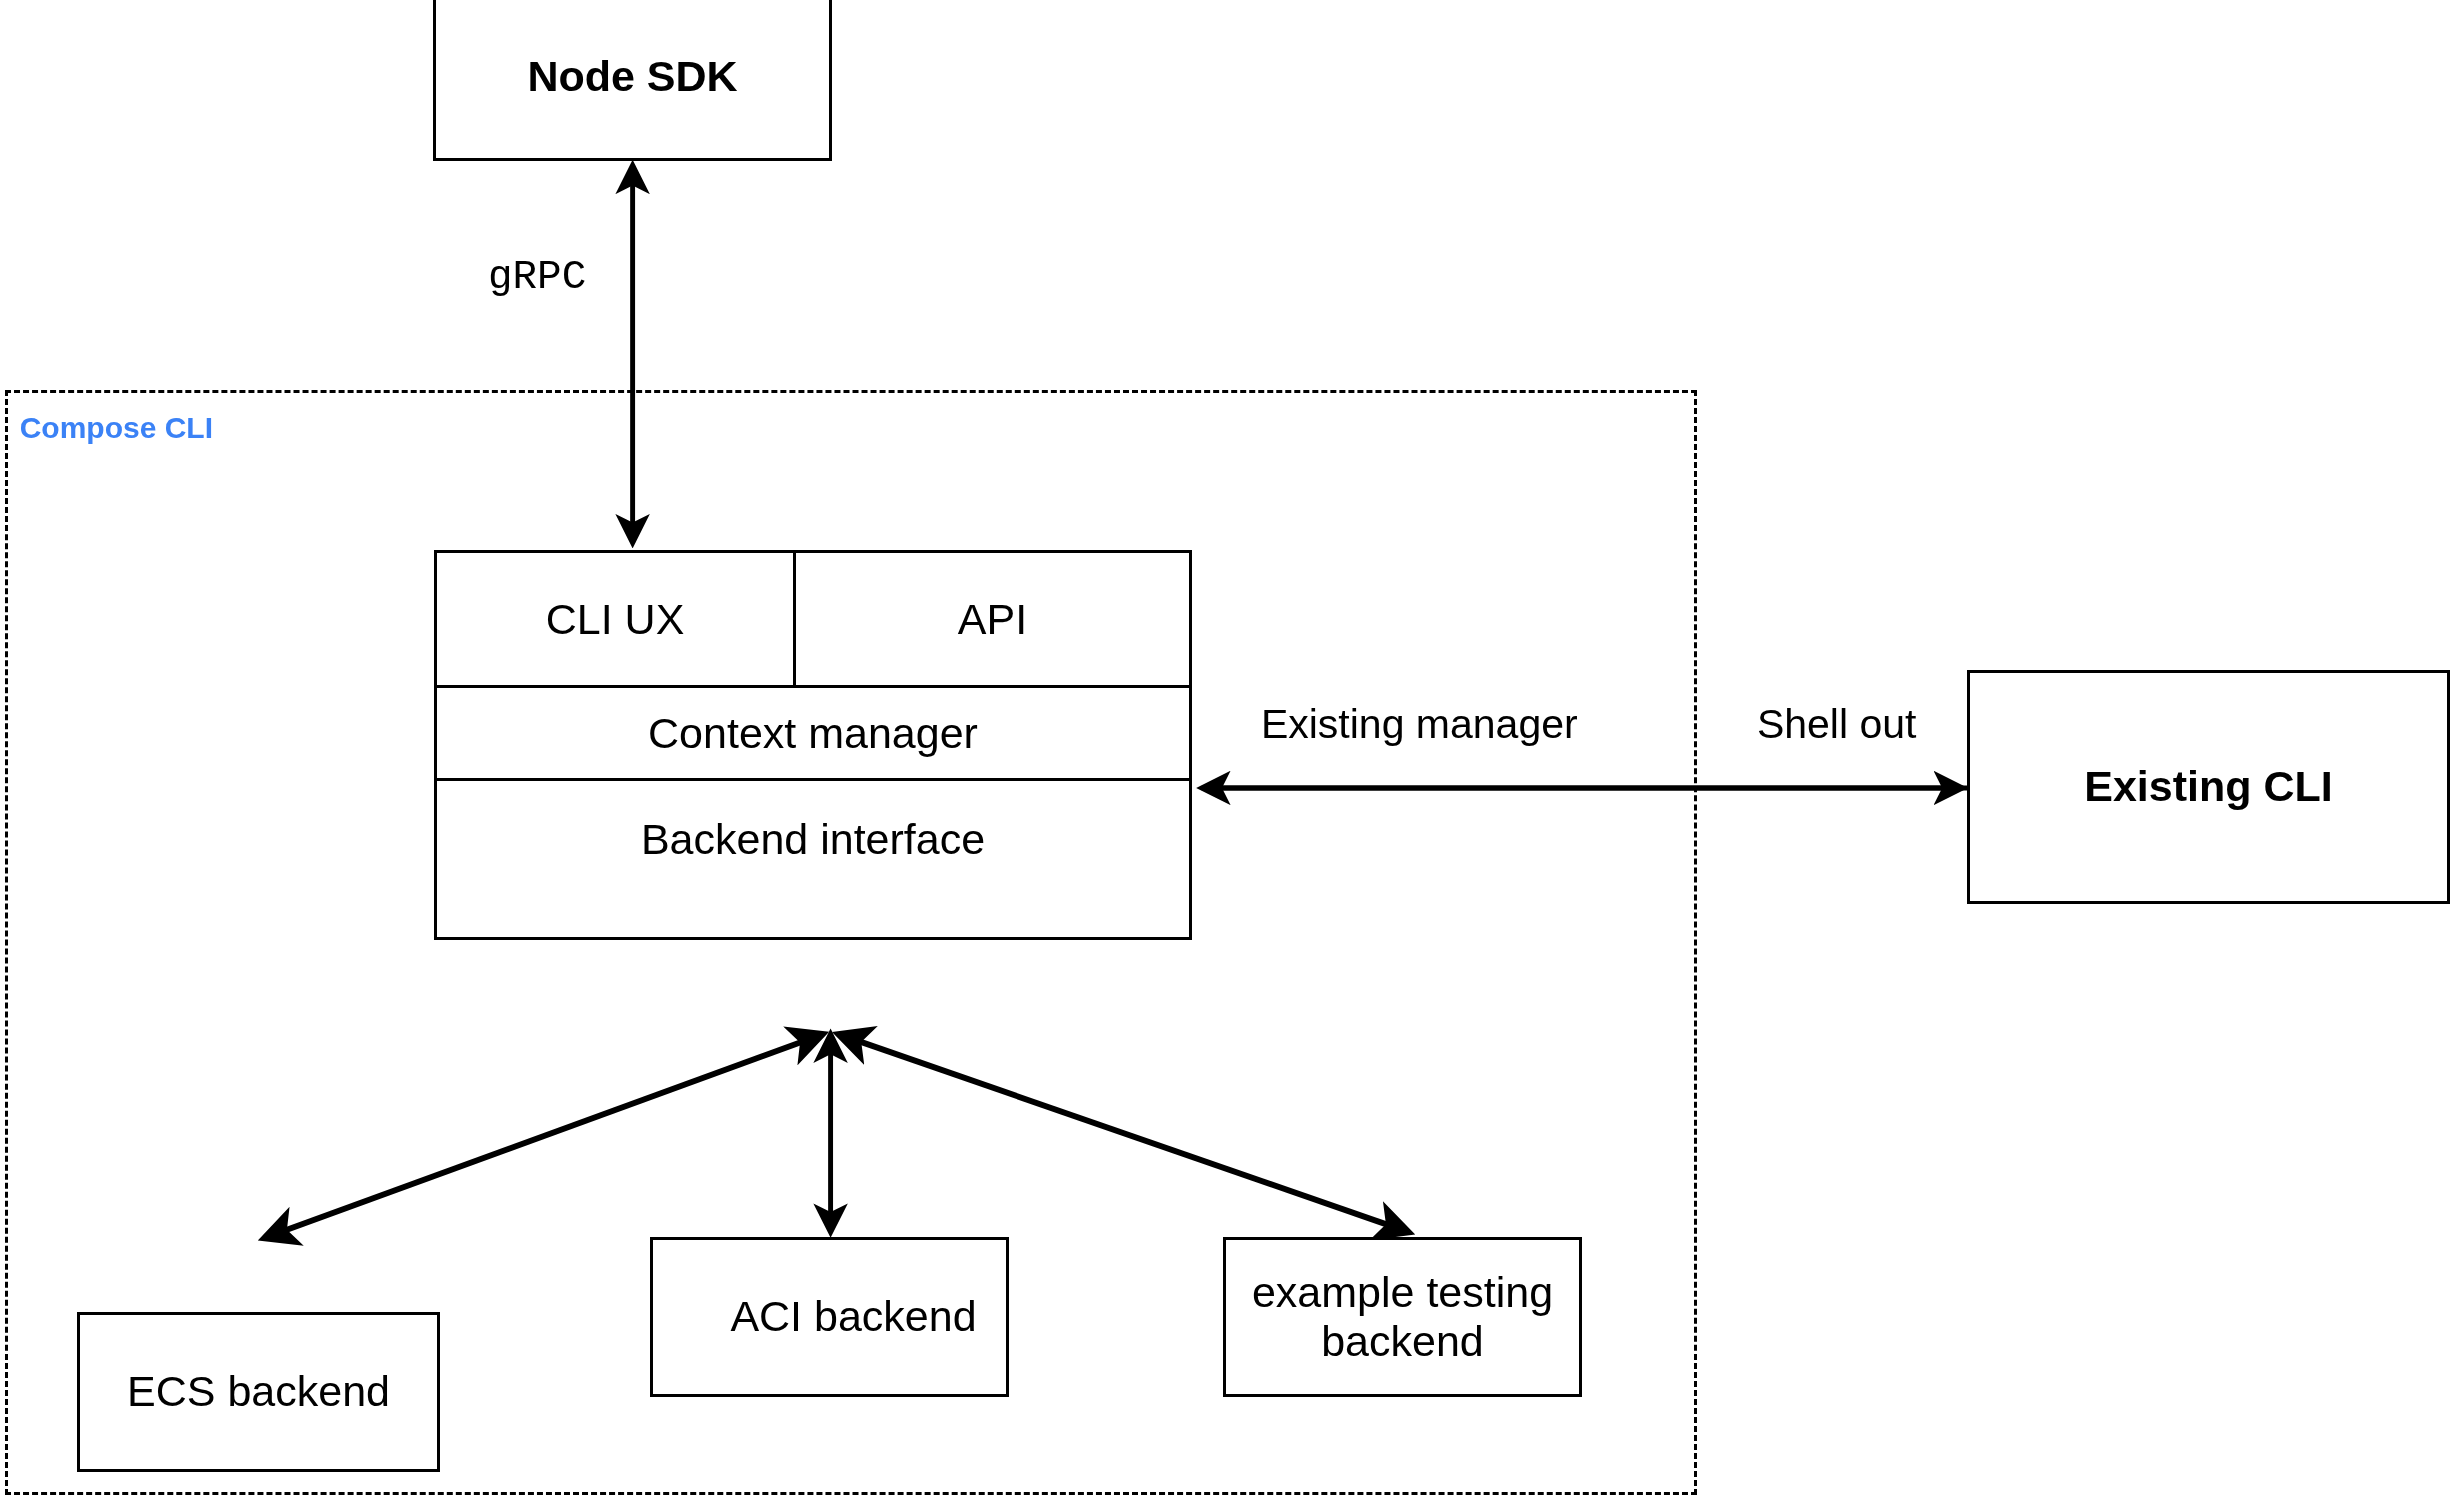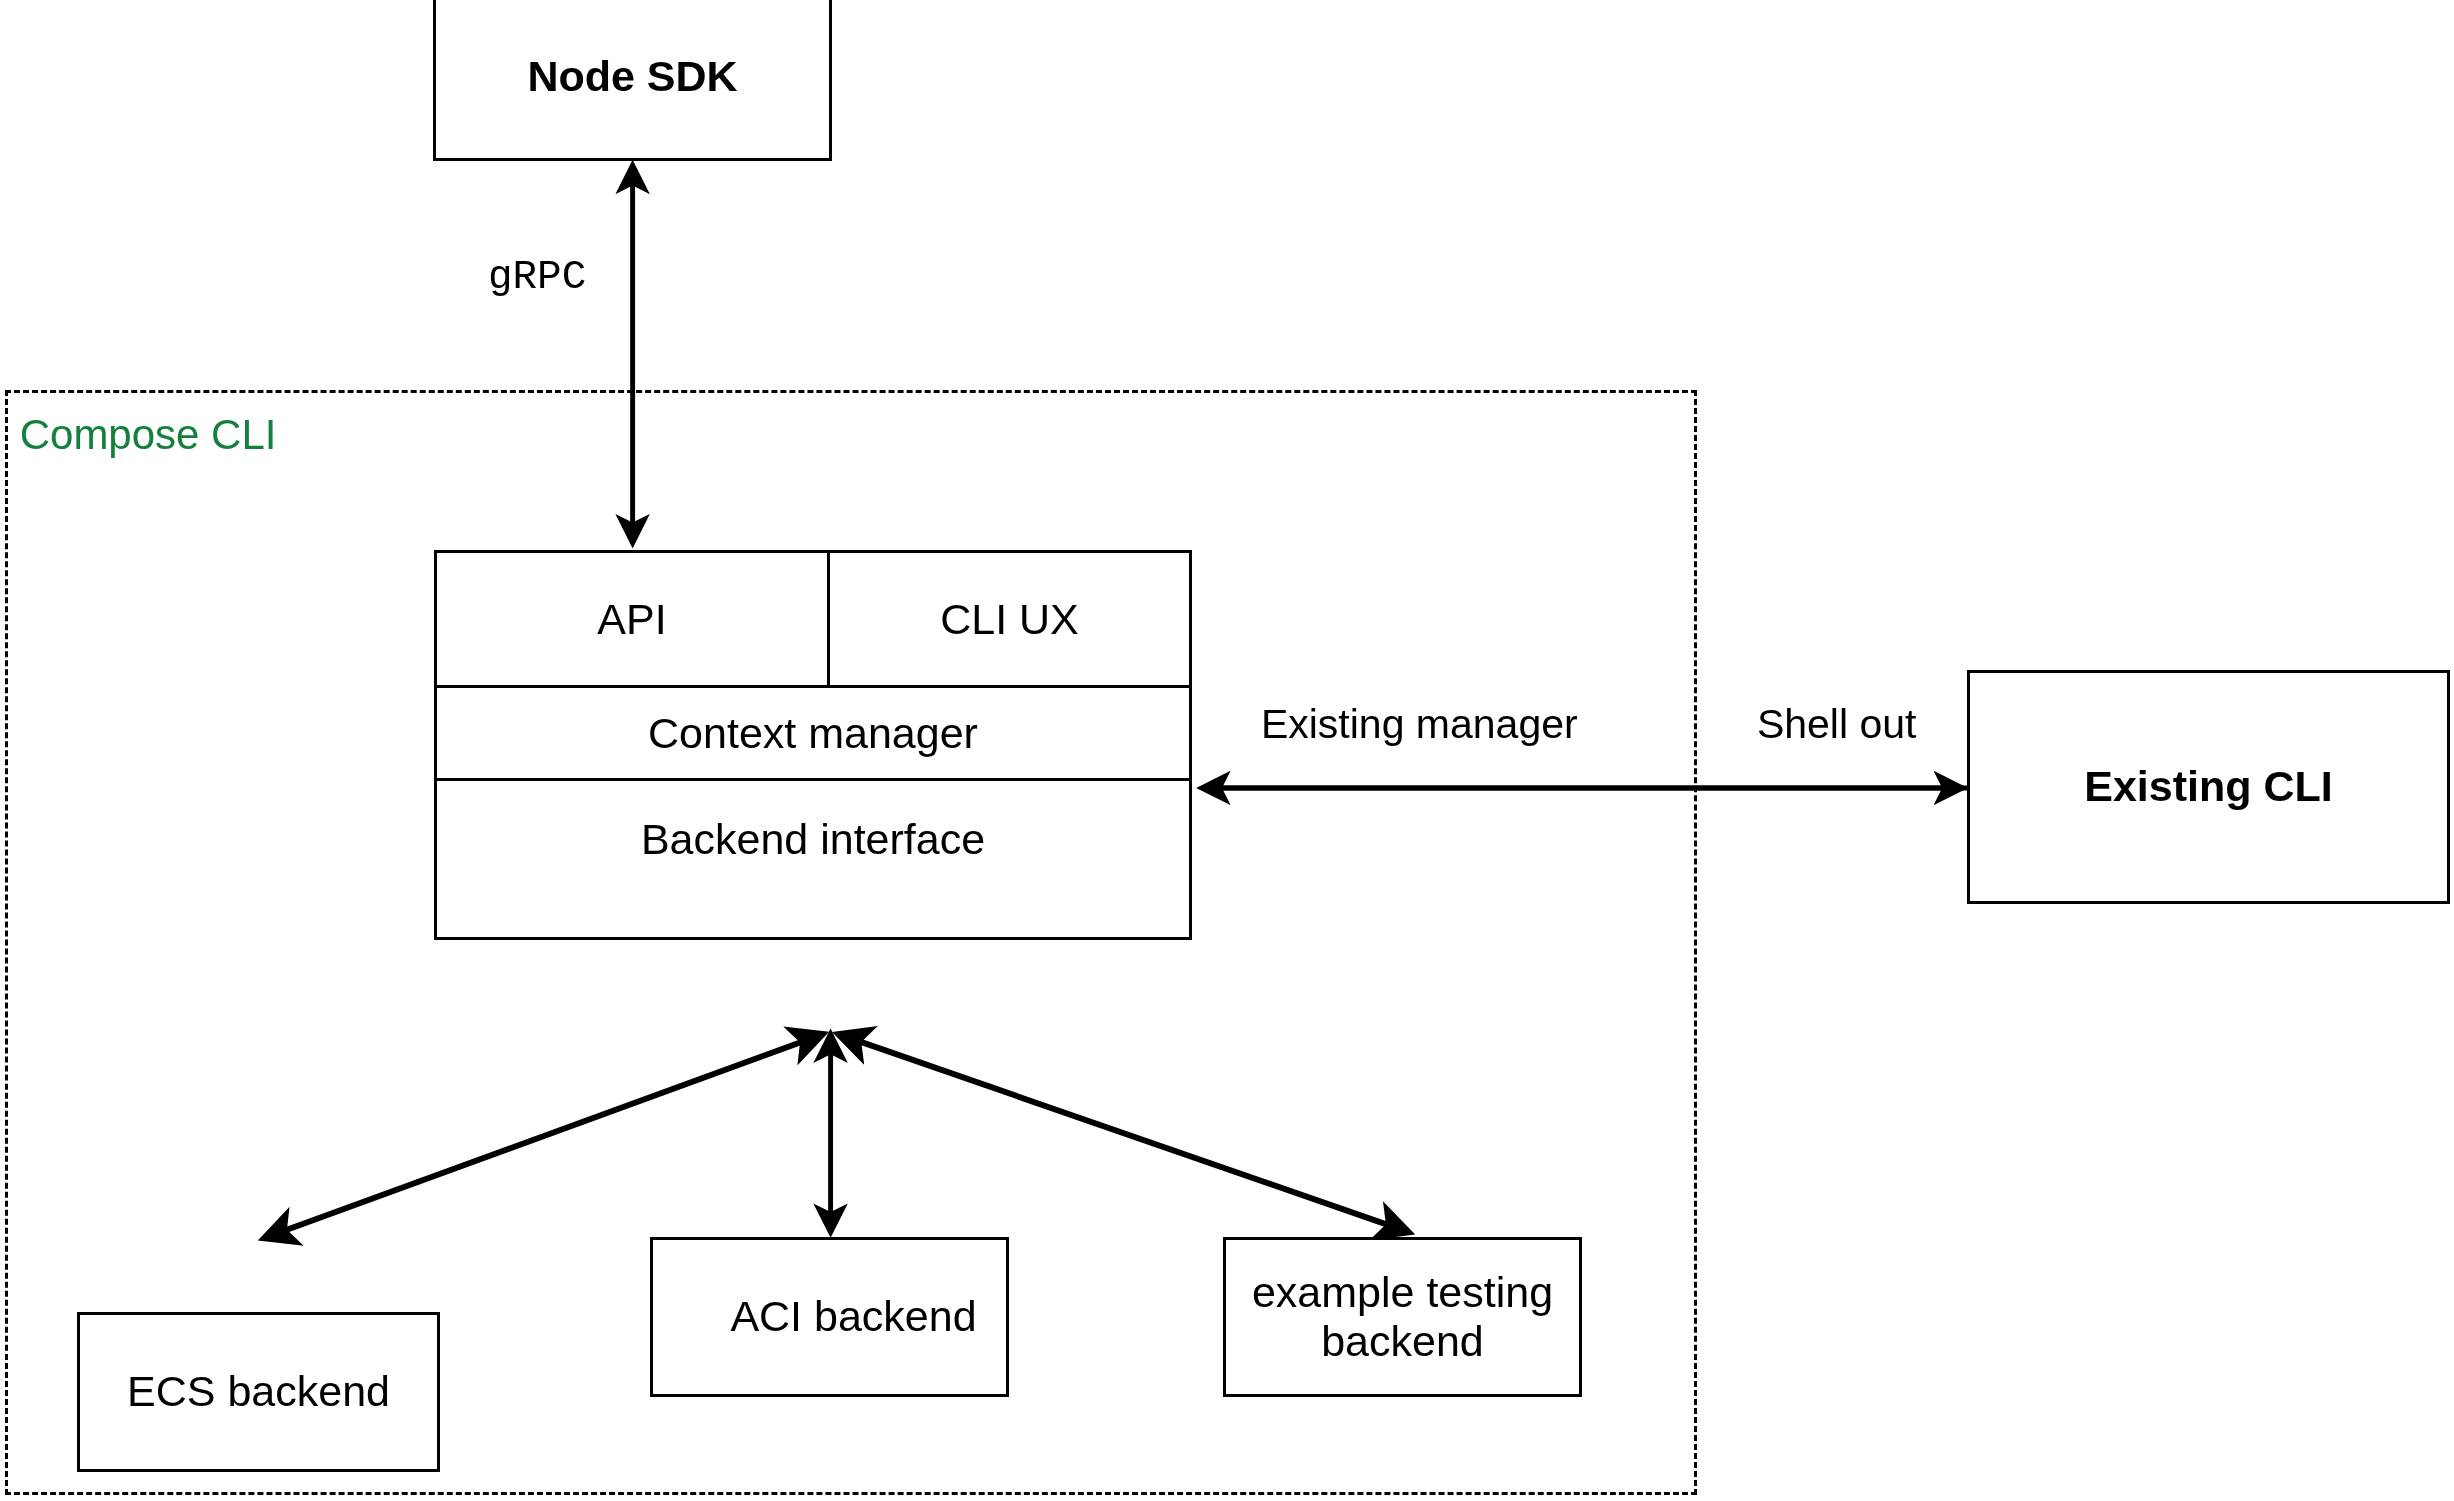--- a/index.html
+++ b/index.html
@@ -40,23 +40,23 @@
 
   
   .group-box {
     position: absolute;
     box-sizing: border-box;
     border: 3.9px dashed #000000;
     background: transparent;
   }
   .group-label {
     position: absolute;
-    font-size: 42px;
-    font-weight: normal;
-    color: #15803d;
+    font-size: 30px;
+    font-weight: bold;
+    color: #3b82f6;
     white-space: nowrap;
     background: transparent;
   }
 
   
   .stack {
     position: absolute;
     box-sizing: border-box;
     border: 3.9px solid #000000;
     background: #ffffff;
@@ -124,25 +124,25 @@
   </div>
 
   <div class="edge-label" style="left:482px; top:254px;font-family:Liberation Mono, monospace;">gRPC</div>
 
   <div class="group-box" style="left:4.9px; top:390px; width:1692px; height:1105px;"></div>
   <div class="group-label" style="left:19.7px; top:411px;">Compose CLI</div>
 
   <div class="stack" style="left:434px; top:550px; width:758px; height:390px;">
 
     <div class="stack-row" style="height:135px;">
+      <div class="stack-cell" style="width:360px;">
+        <span>CLI UX</span>
+      </div>
       <div class="stack-cell" style="width:394px;">
         <span>API</span>
-      </div>
-      <div class="stack-cell" style="width:360px;">
-        <span>CLI UX</span>
       </div>
     </div>
 
     <div class="stack-row" style="height:93px;">
       <div class="stack-cell" style="width:754px;">
         <span>Context manager</span>
       </div>
     </div>
 
     <div class="stack-row" style="height:116px;">

